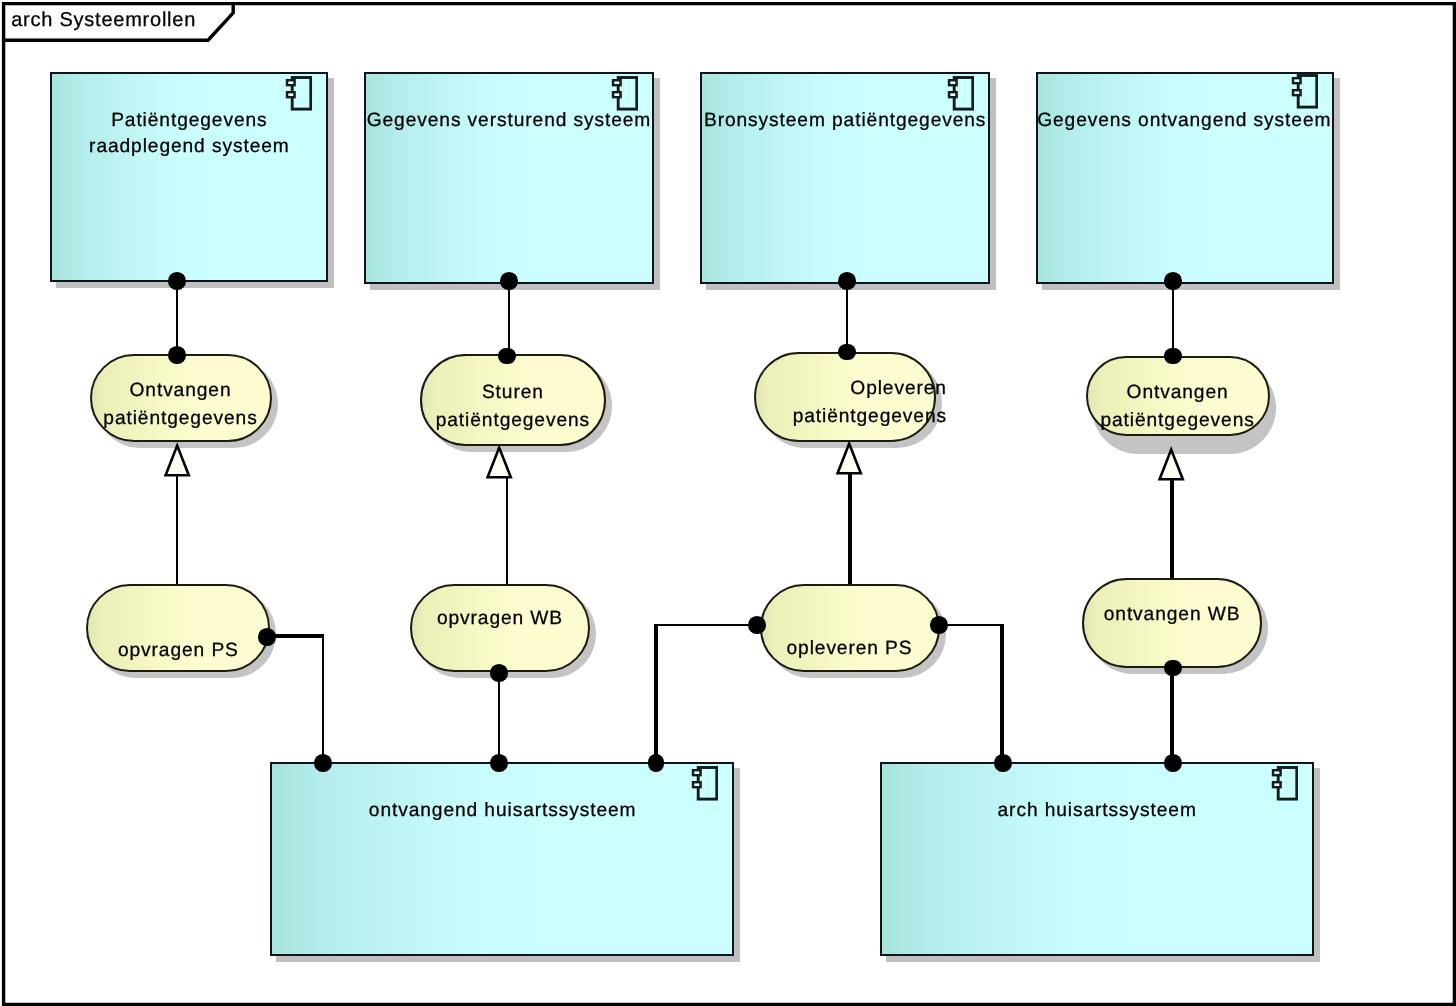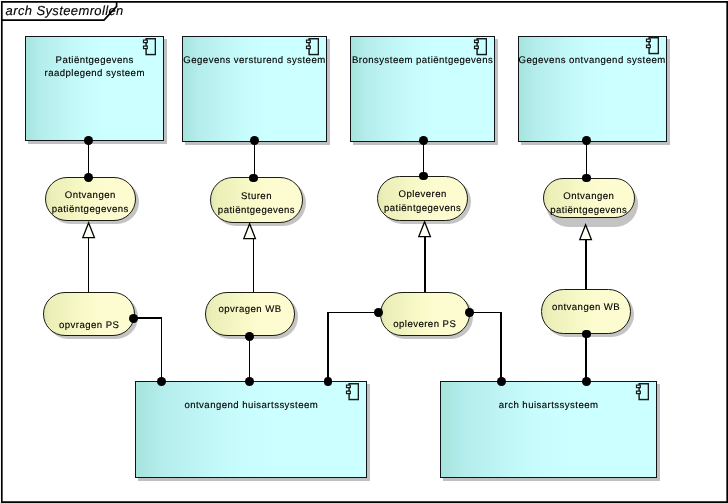--- a/index.html
+++ b/index.html
@@ -6,22 +6,22 @@
   html,body{margin:0;padding:0;background:#ffffff;}
   body{width:728px;height:503px;overflow:hidden;
        font-family:"Liberation Sans",sans-serif;
        -webkit-font-smoothing:antialiased;text-rendering:geometricPrecision;}
   #canvas{position:relative;width:728px;height:503px;background:#fff;}
 
   
   .frame{position:absolute;left:0px;top:0px;width:728px;height:503px;
          box-sizing:border-box;}
   .frame svg{display:block;}
-  .tablabel{position:absolute;left:5.6px;top:3.2px;font-size:13px;letter-spacing:0.38px;color:#000;
-            white-space:nowrap;line-height:15px;font-style:italic;}
+  .tablabel{position:absolute;left:5.6px;top:3.2px;font-size:10px;letter-spacing:0.38px;color:#000;
+            white-space:nowrap;line-height:15px;}
 
   
   .comp{position:absolute;box-sizing:border-box;border:1.4px solid #101418;
         background:linear-gradient(to right,#a6e4dd 0%,#b4edec 11%,#bdf4f3 25%,#c9fdfd 46%,#ccffff 60%,#ccffff 100%);}
   .compshadow{position:absolute;background:#c0c0c0;}
   .comp .lbl{position:absolute;left:-6px;right:-6px;text-align:center;font-size:9.6px;letter-spacing:0.45px;
              color:#000;line-height:13px;white-space:pre-line;}
   .cicon{position:absolute;}
 
   
@@ -170,21 +170,21 @@
 
   <div class="uc" style="left:44.5px;top:176.8px;width:91.5px;height:44.7px;">
     <div class="lbl" style="top:11.5px;">Ontvangen
 patiëntgegevens</div>
   </div>
   <div class="uc" style="left:210px;top:177.4px;width:92.9px;height:45.8px;">
     <div class="lbl" style="top:12.1px;">Sturen
 patiëntgegevens</div>
   </div>
   <div class="uc" style="left:376.8px;top:175.5px;width:91.7px;height:45.4px;">
-    <div class="lbl" style="top:11.8px;">Opleveren
+    <div class="lbl" style="top:11.8px;text-align:right;">Opleveren
 patiëntgegevens</div>
   </div>
   <div class="uc" style="left:542.6px;top:177.6px;width:92.4px;height:40px;">
     <div class="lbl" style="top:11.9px;">Ontvangen
 patiëntgegevens</div>
   </div>
 
   <div class="uc" style="left:43.2px;top:291.5px;width:92px;height:44.7px;">
     <div class="lbl" style="top:26px;">opvragen PS</div>
   </div>

